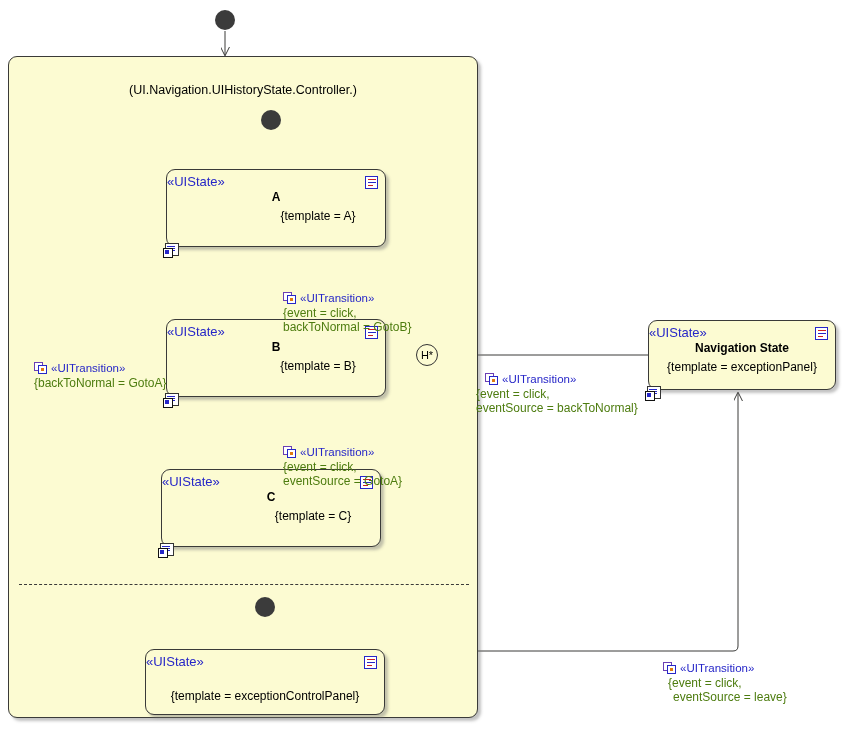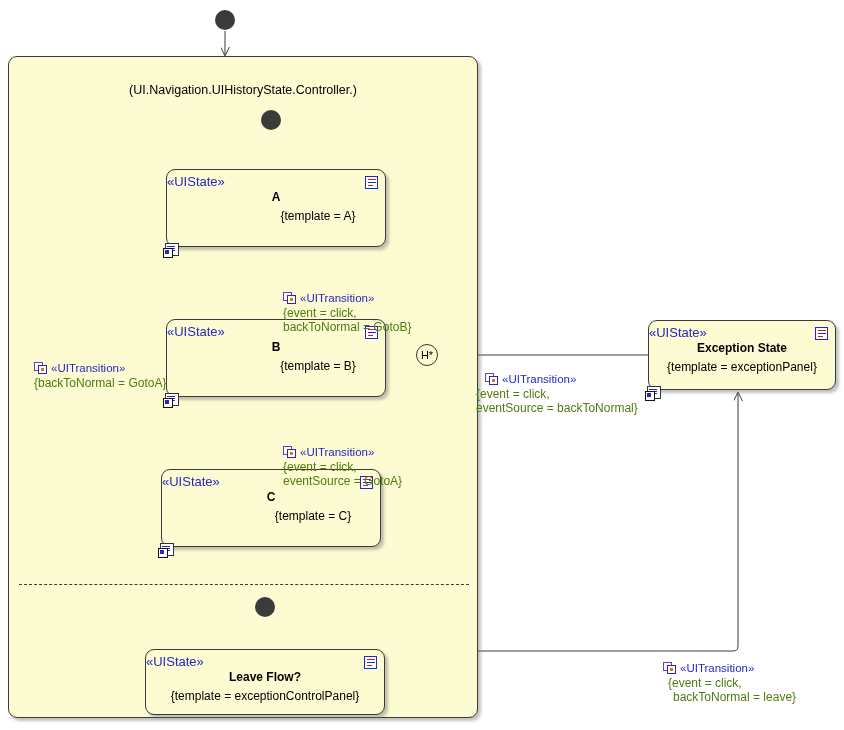--- a/index.html
+++ b/index.html
@@ -304,41 +304,40 @@
       <b></b>
       <b></b>
       <b></b>
       <b></b>
     </div>
     <div class="sq"></div>
 </div>
 
 <div class="state" style="left:648px; top:320px; width:188px; height:70px;">
   <div class="stereo">«UIState»</div>
-  <div class="sname">Exception State</div>
+  <div class="sname">Navigation State</div>
   <div class="tag">{template = exceptionPanel}</div>
   <div class="doc-icon">
     <i class="l1"></i>
       <i class="l2"></i>
       <i class="l3"></i>
   </div>
 </div>
 <div class="sub-icon" style="left:645px; top:386px;">
   <div class="pg">
       <b></b>
       <b></b>
       <b></b>
       <b></b>
     </div>
     <div class="sq"></div>
 </div>
 
 <div class="state" style="left:145px; top:649px; width:240px; height:66px;">
   <div class="stereo">«UIState»</div>
-  <div class="sname">Leave Flow?</div>
   <div class="tag">{template = exceptionControlPanel}</div>
   <div class="doc-icon">
     <i class="l1"></i>
       <i class="l2"></i>
       <i class="l3"></i>
   </div>
 </div>
 
 <div class="tlabel" style="left:283px; top:260px;">
   <div class="head">
@@ -369,14 +368,14 @@
   </div>
   <div class="body-line" style="margin-top:2px; margin-left:-9px;">{event = click,</div>
   <div class="body-line" style="margin-left:-9px;">eventSource = backToNormal}</div>
 </div>
 
 <div class="tlabel" style="left:663px; top:630px;">
   <div class="head">
     <span class="tr-icon"><span class="b1"></span><span class="b2"></span></span><span>«UITransition»</span>
   </div>
   <div class="body-line" style="margin-top:2px; margin-left:5px;">{event = click,</div>
-  <div class="body-line" style="margin-left:10px;">backToNormal = leave}</div>
+  <div class="body-line" style="margin-left:10px;">eventSource = leave}</div>
 </div>
 
 </body></html>

